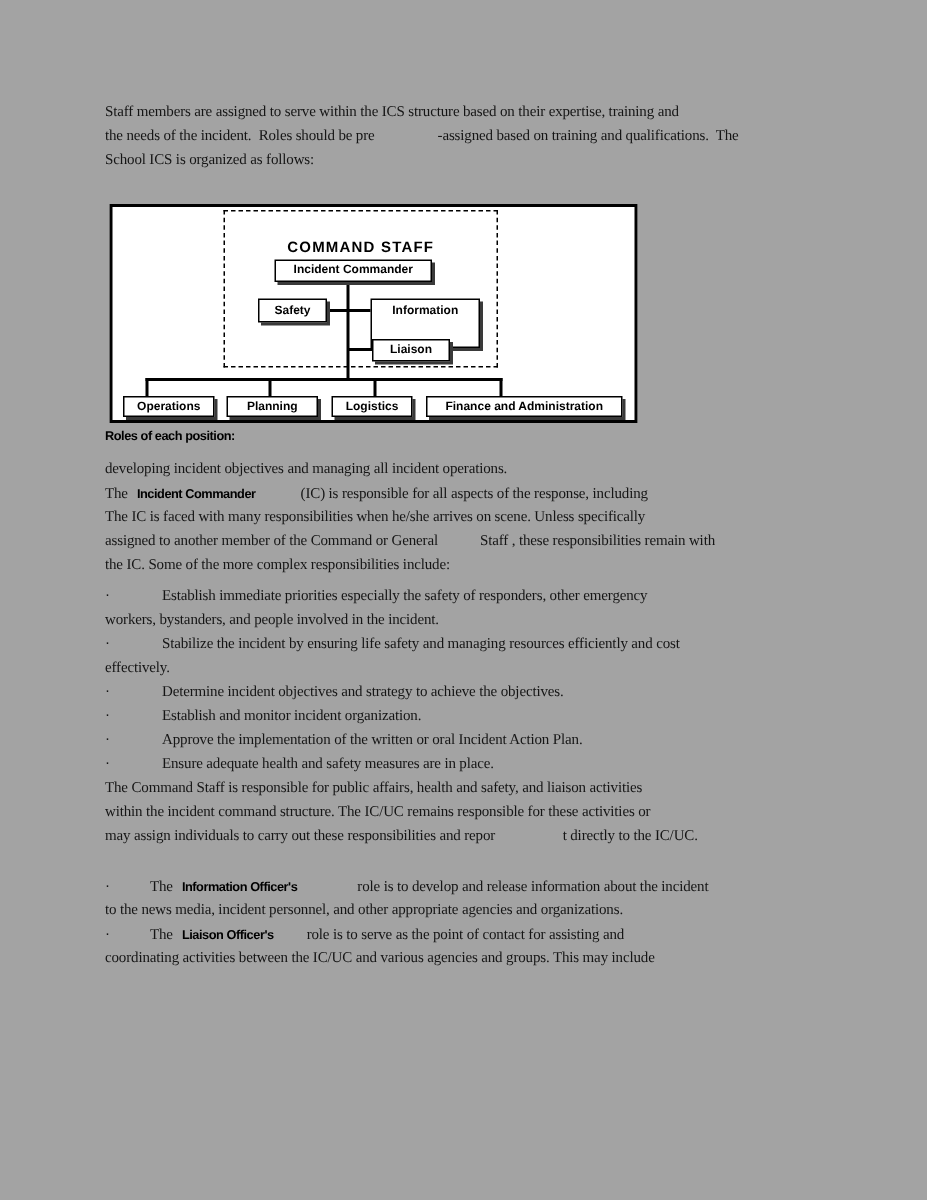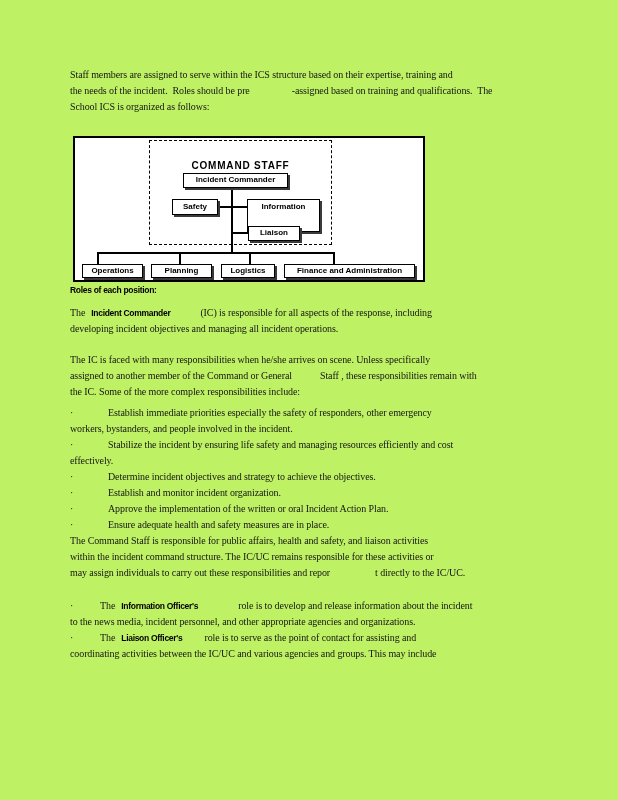--- a/index.html
+++ b/index.html
@@ -1,19 +1,19 @@
 <!DOCTYPE html>
 <html><head>
 <meta charset="utf-8">
 <style>
   html,body{margin:0;padding:0;background:#fff;}
   .page{
     position:relative;
     width:618px;height:800px;
-    background:#bef264;
+    background:#a3a3a3;
     font-family:"Liberation Serif", serif;
     color:#111;
     overflow:hidden;
   }
   .content{position:absolute;left:70px;top:67px;width:520px;}
   .ln{
     white-space:pre;
     font-size:10px;
     line-height:16px;
     height:16px;
@@ -63,21 +63,21 @@
     overflow:hidden;
     z-index:3;
   }
   .cl{position:absolute;background:#000;z-index:1;}
   .pagenum{
     position:absolute;left:0;top:702px;width:100%;
     text-align:center;
     font-family:"Liberation Serif", serif;
     font-size:10px;color:#1a1a1a;
   }
-  .mt19{} .mt7{margin-top:7px;} .mt15{margin-top:15px;}
+  .mt19{} .mt7{margin-top:7px;} .mt15{}
   .mt5{margin-top:5px;} .mt17{margin-top:17px;}
 </style>
 </head>
 <body>
 
 <div class="page">
   <div class="content">
 
     <div>
       <div class="ln"><span>Staff members are assigned to serve within the ICS structure based on their expertise, training and</span></div>
@@ -105,22 +105,22 @@
 
       <div class="nbox" style="left:7px;top:126px;width:61px;height:14px;line-height:11px;">Operations</div>
       <div class="nbox" style="left:76px;top:126px;width:61px;height:14px;line-height:11px;">Planning</div>
       <div class="nbox" style="left:146px;top:126px;width:54px;height:14px;line-height:11px;">Logistics</div>
       <div class="nbox" style="left:209px;top:126px;width:131px;height:14px;line-height:11px;">Finance and Administration</div>
     </div>
 
     <div class="ln heading mt19"><span class="bc">Roles of each position:</span></div>
 
     <div class="mt7">
+      <div class="ln"><span>developing incident objectives and managing all incident operations.</span></div>
       <div class="ln"><span>The</span><span class="gap" style="width:6px"></span><span class="bc">Incident Commander</span><span class="gap" style="width:30px"></span><span>(IC) is responsible for all aspects of the response, including</span></div>
-      <div class="ln"><span>developing incident objectives and managing all incident operations.</span></div>
     </div>
 
     <div class="mt15">
       <div class="ln"><span>The IC is faced with many responsibilities when he/she arrives on scene. Unless specifically</span></div>
       <div class="ln"><span>assigned to another member of the Command or General</span><span class="gap" style="width:28px"></span><span>Staff , these responsibilities remain with</span></div>
       <div class="ln"><span>the IC. Some of the more complex responsibilities include:</span></div>
     </div>
 
     <div class="mt5">
       <div class="ln"><span class="blt">·</span><span class="gap" style="width:30px"></span><span>Establish immediate priorities especially the safety of responders, other emergency</span></div>

